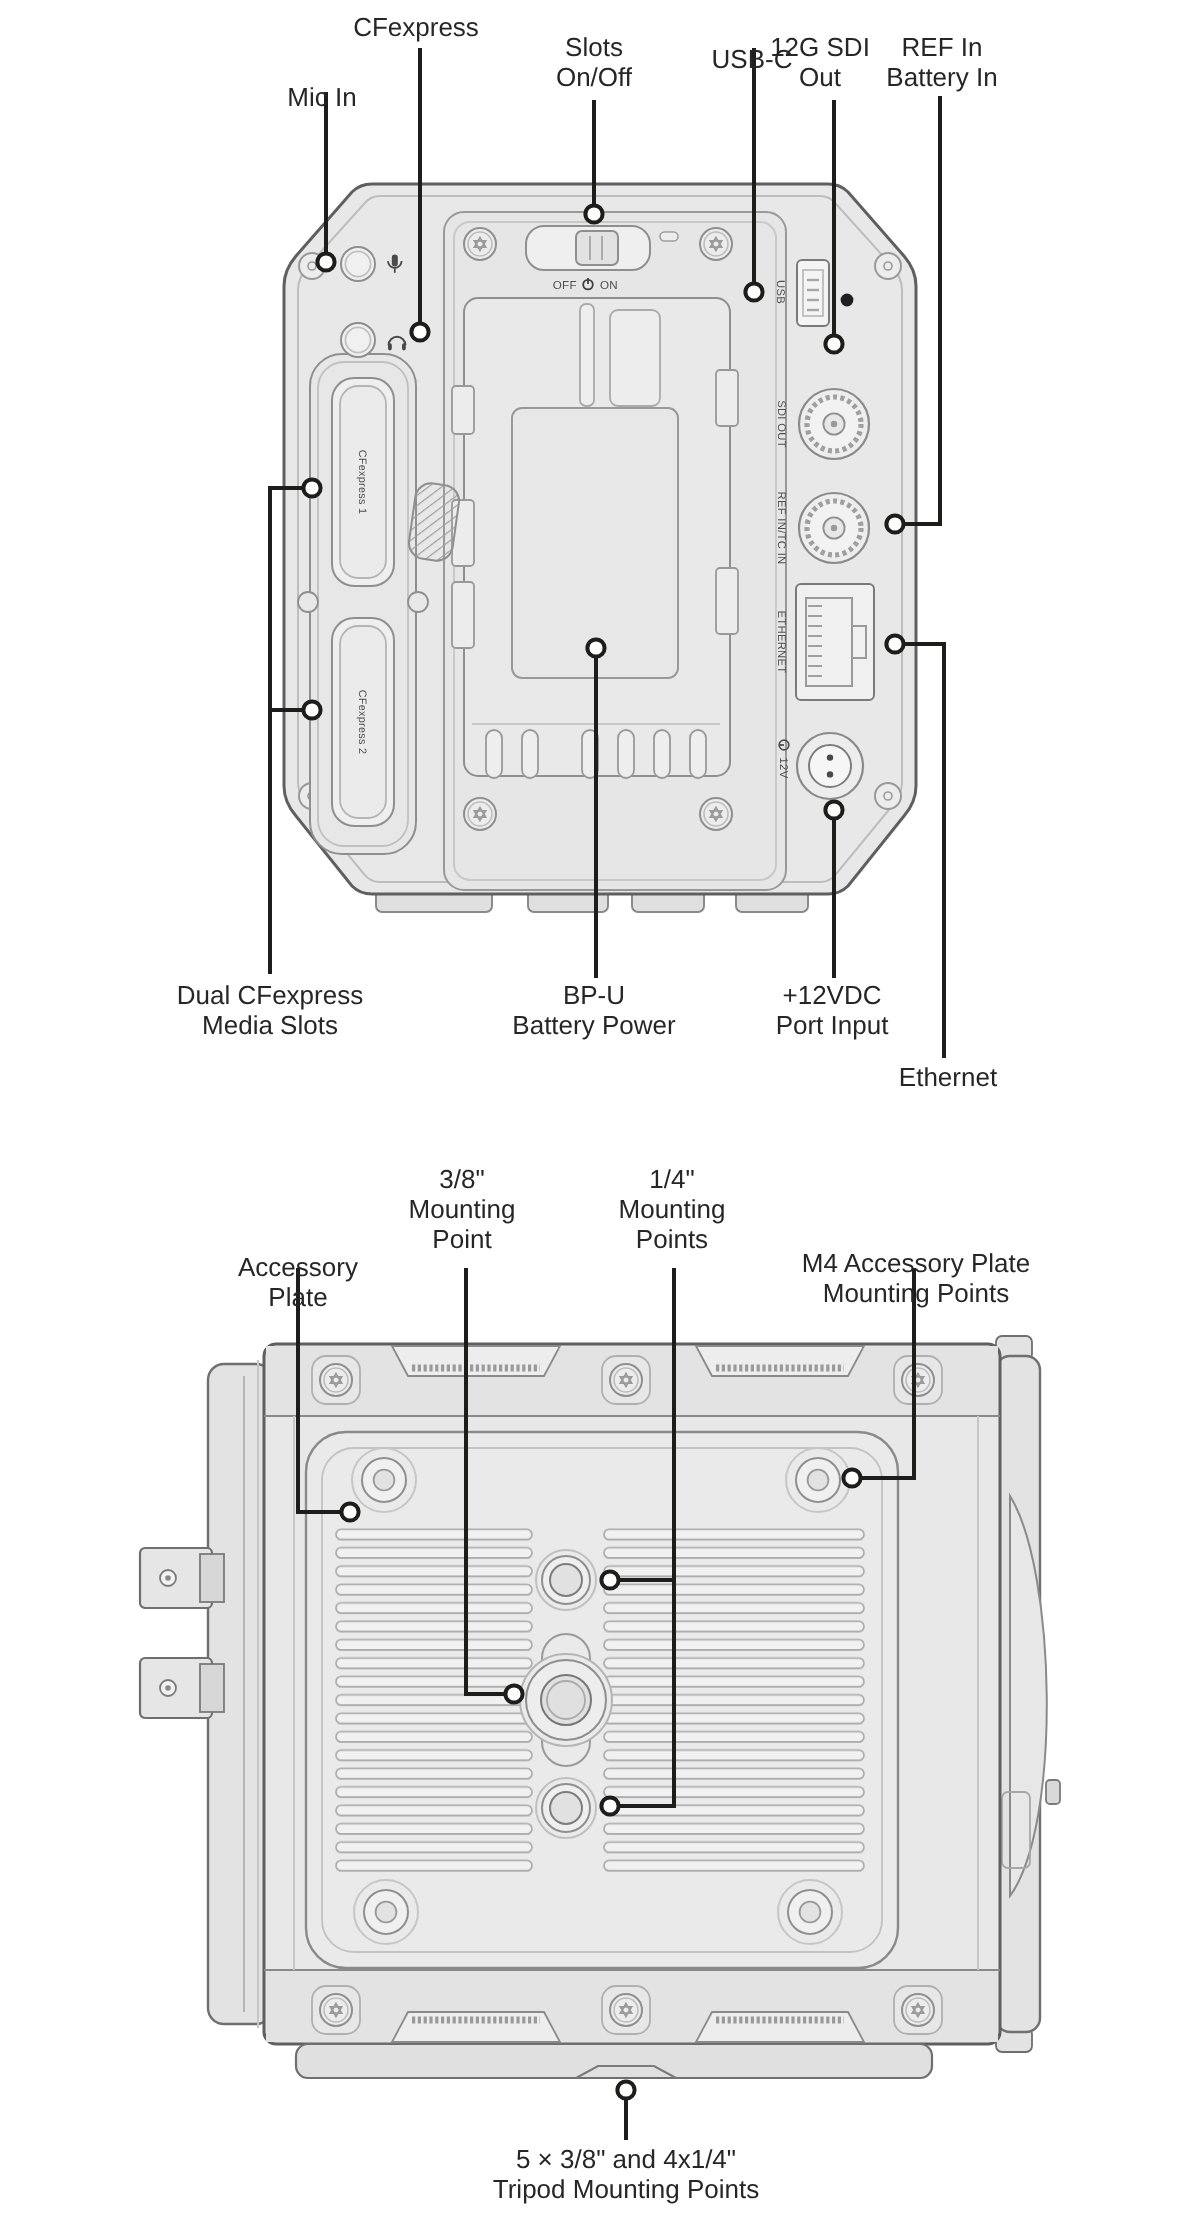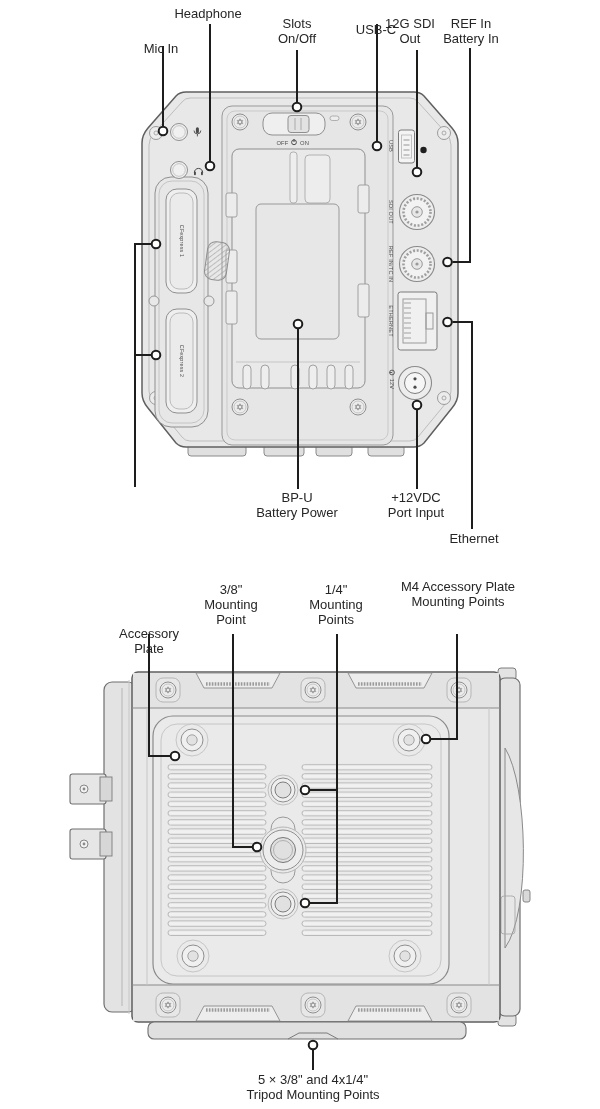--- a/index.html
+++ b/index.html
@@ -345,39 +345,41 @@
           <circle cx="426" cy="739" r="4.3" fill="#ffffff"></circle>
         </g>
     <g>
           <path d="M313,1049.5 V1070"></path>
           <circle cx="313" cy="1045" r="4.3" fill="#ffffff"></circle>
         </g>
   </g>
 </svg>
 
 <div class="label" style="left:161px;top:41px">Mic In</div>
-<div class="label" style="left:208px;top:6px">Headphone</div>
+<div class="label" style="left:208px;top:6px">CFexpress</div>
 <div class="label" style="left:297px;top:16px">Slots
 On/Off</div>
 <div class="label" style="left:376px;top:22px">USB-C</div>
 <div class="label" style="left:410px;top:16px">12G SDI
 Out</div>
 <div class="label" style="left:471px;top:16px">REF In
 Battery In</div>
+<div class="label" style="left:135px;top:490px">Dual CFexpress
+Media Slots</div>
 <div class="label" style="left:297px;top:490px">BP-U
 Battery Power</div>
 <div class="label" style="left:416px;top:490px">+12VDC
 Port Input</div>
 <div class="label" style="left:474px;top:531px">Ethernet</div>
 <div class="label" style="left:149px;top:626px">Accessory
 Plate</div>
 <div class="label" style="left:231px;top:582px">3/8"
 Mounting
 Point</div>
 <div class="label" style="left:336px;top:582px">1/4"
 Mounting
 Points</div>
-<div class="label" style="left:458px;top:579px">M4 Accessory Plate
+<div class="label" style="left:458px;top:624px">M4 Accessory Plate
 Mounting Points</div>
 <div class="label" style="left:313px;top:1072px">5 × 3/8" and 4x1/4"
 Tripod Mounting Points</div>
 
 </div>
 
 </body></html>

